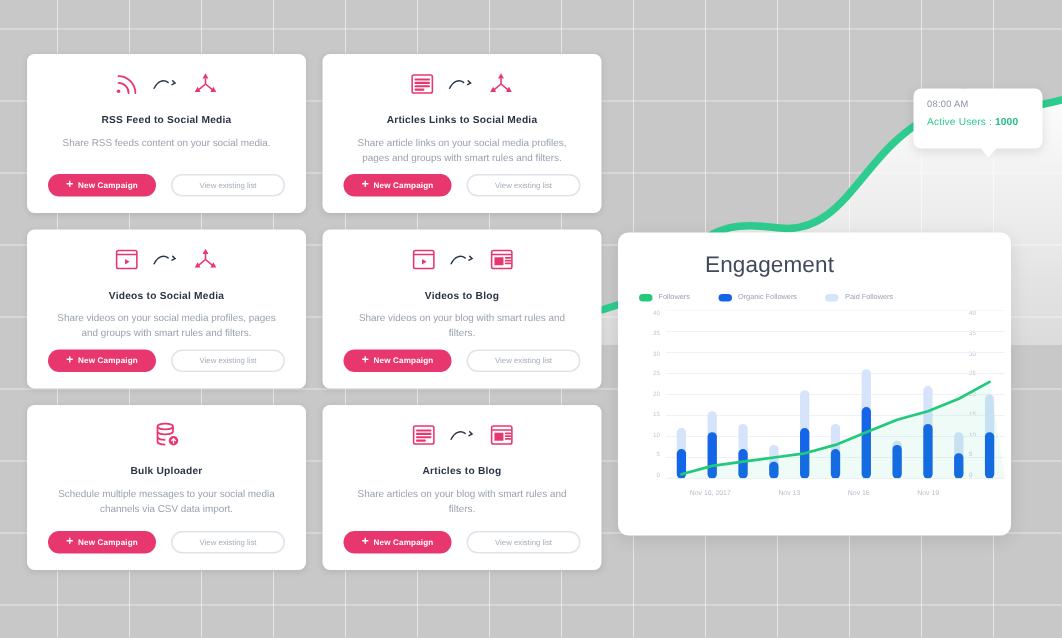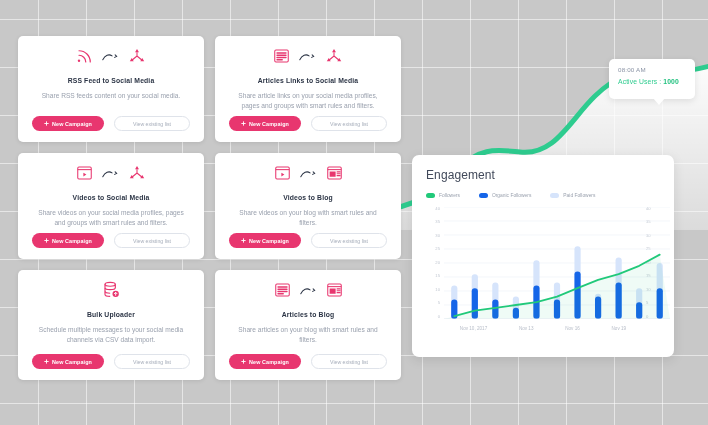--- a/index.html
+++ b/index.html
@@ -80,21 +80,21 @@
     cursor:pointer; font-family:"Liberation Sans", sans-serif;
   }
 
   
   #engagement{
     position:absolute; left:412px; top:155px; width:262px; height:202px;
     background:#fff; border-radius:7px;
     box-shadow:0 3px 12px rgba(0,0,0,.10);
     padding:13px 14px 0 14px;
   }
-  #eng-title{ font-size:12px; color:#41495a; letter-spacing:.1px; }
+  #eng-title{ font-size:15px; color:#41495a; letter-spacing:.1px;margin-left:44px; }
   #eng-legend{ display:flex; gap:19px; margin-top:11px; align-items:center; }
   .legend-item{ display:flex; align-items:center; gap:4px; }
   .legend-swatch{ width:9px; height:5px; border-radius:3px; }
   .legend-label{ font-size:4.9px; color:#9aa1ae; }
 
   #plot-wrap{ position:absolute; left:14px; right:14px; top:52px; height:128px; }
   .y-axis{
     position:absolute; top:0; width:14px; height:112px;
     display:flex; flex-direction:column; justify-content:space-between;
   }

